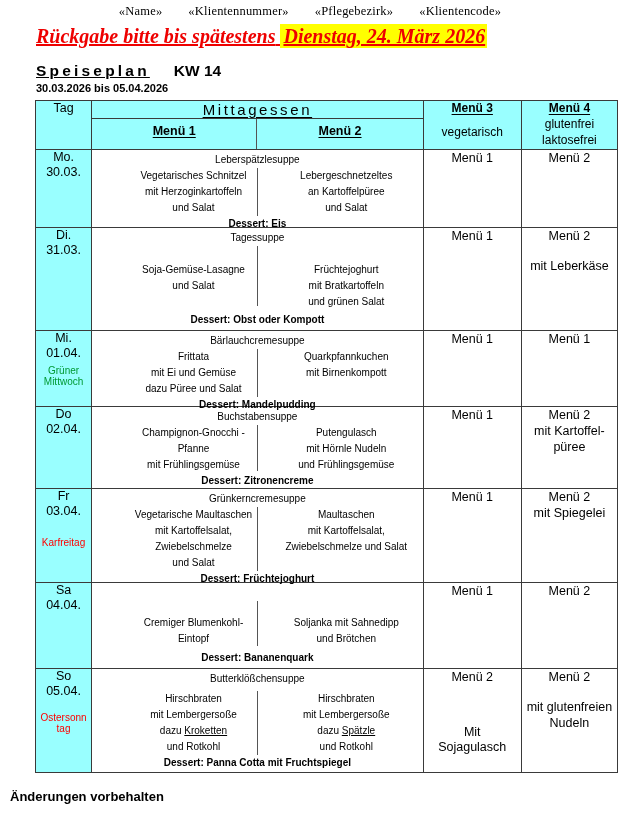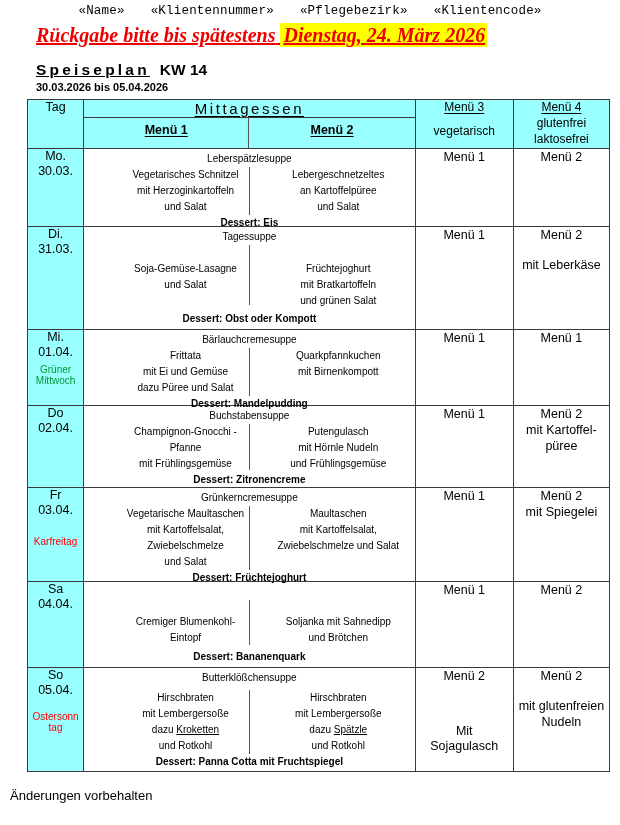--- a/index.html
+++ b/index.html
@@ -10,21 +10,21 @@
     width: 620px;
     height: 825px;
     background: #ffffff;
     font-family: "Liberation Sans", sans-serif;
     overflow: hidden;
     position: relative;
   }
 
   
   .mergefields {
-    font-family: Liberation Mono, monospace;
+    font-family: Liberation Serif, serif;
     font-size: 12.5px;
     color: #000;
     padding: 4px 0 0 0;
     display: flex;
     justify-content: center;
     gap: 26px;
     letter-spacing: 0.2px;
   }
   .mergefields span { white-space: nowrap; }
 
@@ -59,36 +59,36 @@
     color: #000;
     line-height: 18px;
     white-space: nowrap;
   }
   .title-row1 .sp {
     letter-spacing: 3.2px;
     text-decoration: underline;
     text-underline-offset: 1px;
   }
   .title-row1 .kw {
-    margin-left: 10px;
+    margin-left: 24px;
     letter-spacing: 0px;
   }
   .title-row2 {
     font-size: 11px;
     font-weight: bold;
     color: #000;
     line-height: 17px;
     white-space: nowrap;
   }
 
   
   .plan {
     border-collapse: collapse;
     table-layout: fixed;
-    margin-left: 27px;
+    margin-left: 35px;
     width: 583px;
     background: #fff;
   }
   .plan td, .plan th {
     border: 1px solid #3a3a3a;
     padding: 0;
     vertical-align: top;
     font-weight: normal;
   }
 
@@ -122,21 +122,21 @@
     padding-top: 5px;
   }
   .hdr-side {
     text-align: center;
     font-size: 12px;
     vertical-align: top;
     padding-top: 3px;
     line-height: 14px;
   }
   .hdr-side .b {
-    font-weight: normal;
+    font-weight: bold;
     text-decoration: underline;
     text-underline-offset: 2px;
   }
   .hdr-side .sub {
     display: block;
     margin-top: 2px;
   }
   .hdr-side .sub2 {
     display: block;
     margin-top: 10px;
@@ -211,21 +211,21 @@
     padding-top: 2px;
   }
   .sidecell .l2 { display: block; }
   .sidecell .gap { display: block; margin-top: 14px; }
 
   
   .footer {
     margin-top: 16px;
     padding-left: 10px;
     font-size: 13px;
-    font-weight: normal;
+    font-weight: bold;
     color: #000;
   }
 </style>
 </head>
 <body>
 
 <div class="mergefields">
   <span>«Name»</span>
   <span>«Klientennummer»</span>
   <span>«Pflegebezirk»</span>

